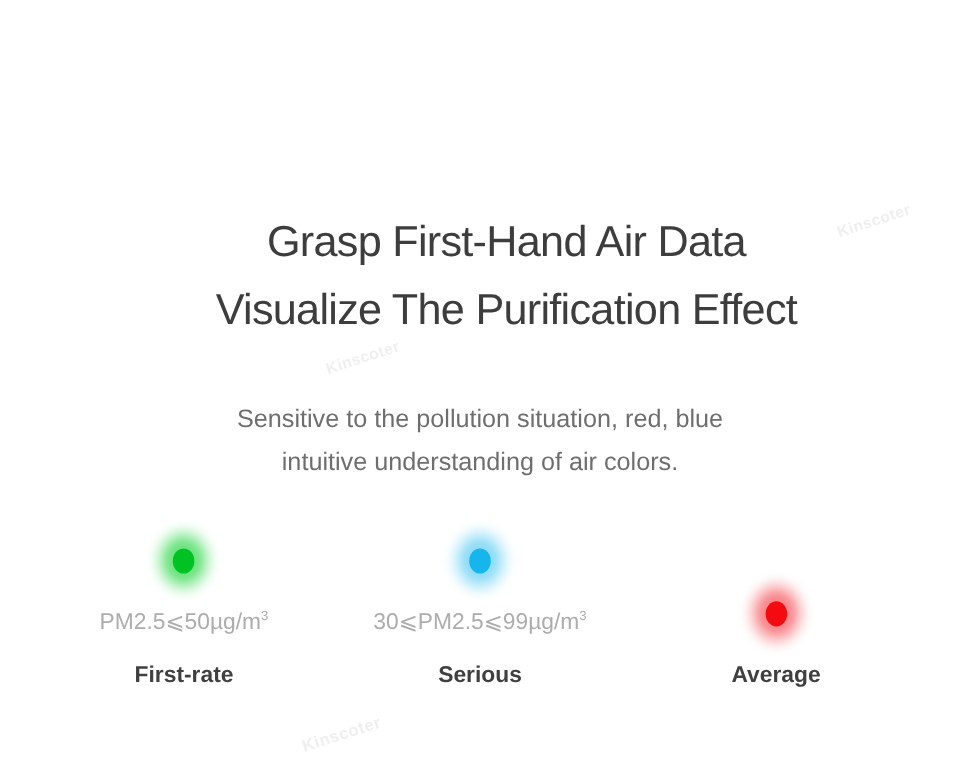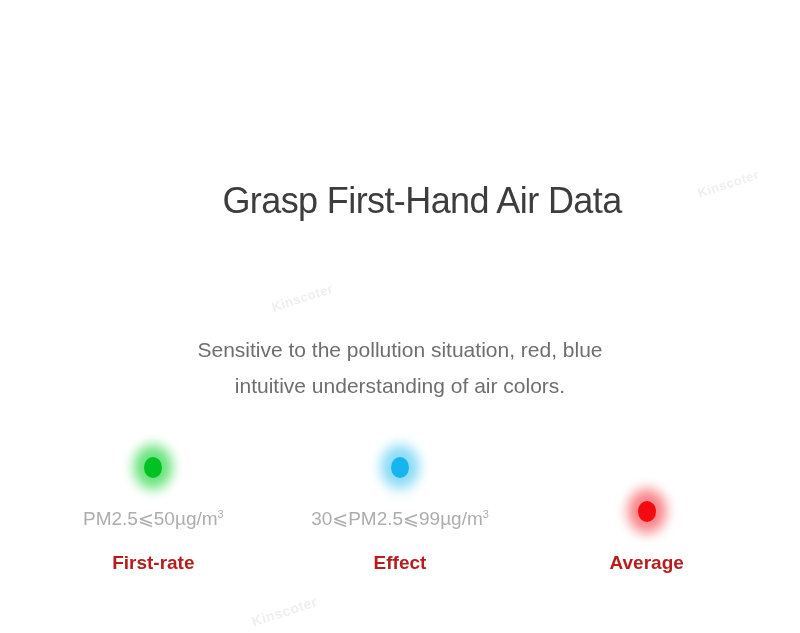--- a/index.html
+++ b/index.html
@@ -149,36 +149,37 @@
   .range-label sup {
     font-size: 11px;
     vertical-align: super;
     line-height: 0;
   }
 
   .grade-label {
     font-family: "Liberation Sans", sans-serif;
     font-size: 19px;
     font-weight: 700;
-    color: #b91c1c;
+    color: #404040;
     white-space: nowrap;
     line-height: 22px;
   }
 </style>
 </head>
 <body>
 
 <div class="page">
 
   <div class="watermark wm-1">Kinscoter</div>
   <div class="watermark wm-2">Kinscoter</div>
   <div class="watermark wm-3">Kinscoter</div>
 
   <div class="headline">
     <span class="headline-line">Grasp First-Hand Air Data</span>
+    <span class="headline-line">Visualize The Purification Effect</span>
   </div>
 
   <div class="subtitle">
     <span class="subtitle-line">Sensitive to the pollution situation, red, blue</span>
     <span class="subtitle-line">intuitive understanding of air colors.</span>
   </div>
 
   <div class="indicators">
 
     <div class="indicator">
@@ -191,21 +192,21 @@
       <div class="grade-label">First-rate</div>
     </div>
 
     <div class="indicator">
       <div class="dot-wrap">
         <span class="dot-halo" style="background: rgb(127, 216, 245);"></span>
         <span class="dot-halo-inner" style="background: rgb(127, 216, 245);"></span>
         <span class="dot-core" style="background: rgb(22, 181, 237);"></span>
       </div>
       <div class="range-label"><span>30⩽PM2.5⩽99µg/m</span><sup>3</sup></div>
-      <div class="grade-label">Effect</div>
+      <div class="grade-label">Serious</div>
     </div>
 
     <div class="indicator">
       <div class="dot-wrap">
         <span class="dot-halo" style="background: rgb(247, 119, 124);"></span>
         <span class="dot-halo-inner" style="background: rgb(247, 119, 124);"></span>
         <span class="dot-core" style="background: rgb(244, 11, 18);"></span>
       </div>
       <div class="grade-label">Average</div>
     </div>

